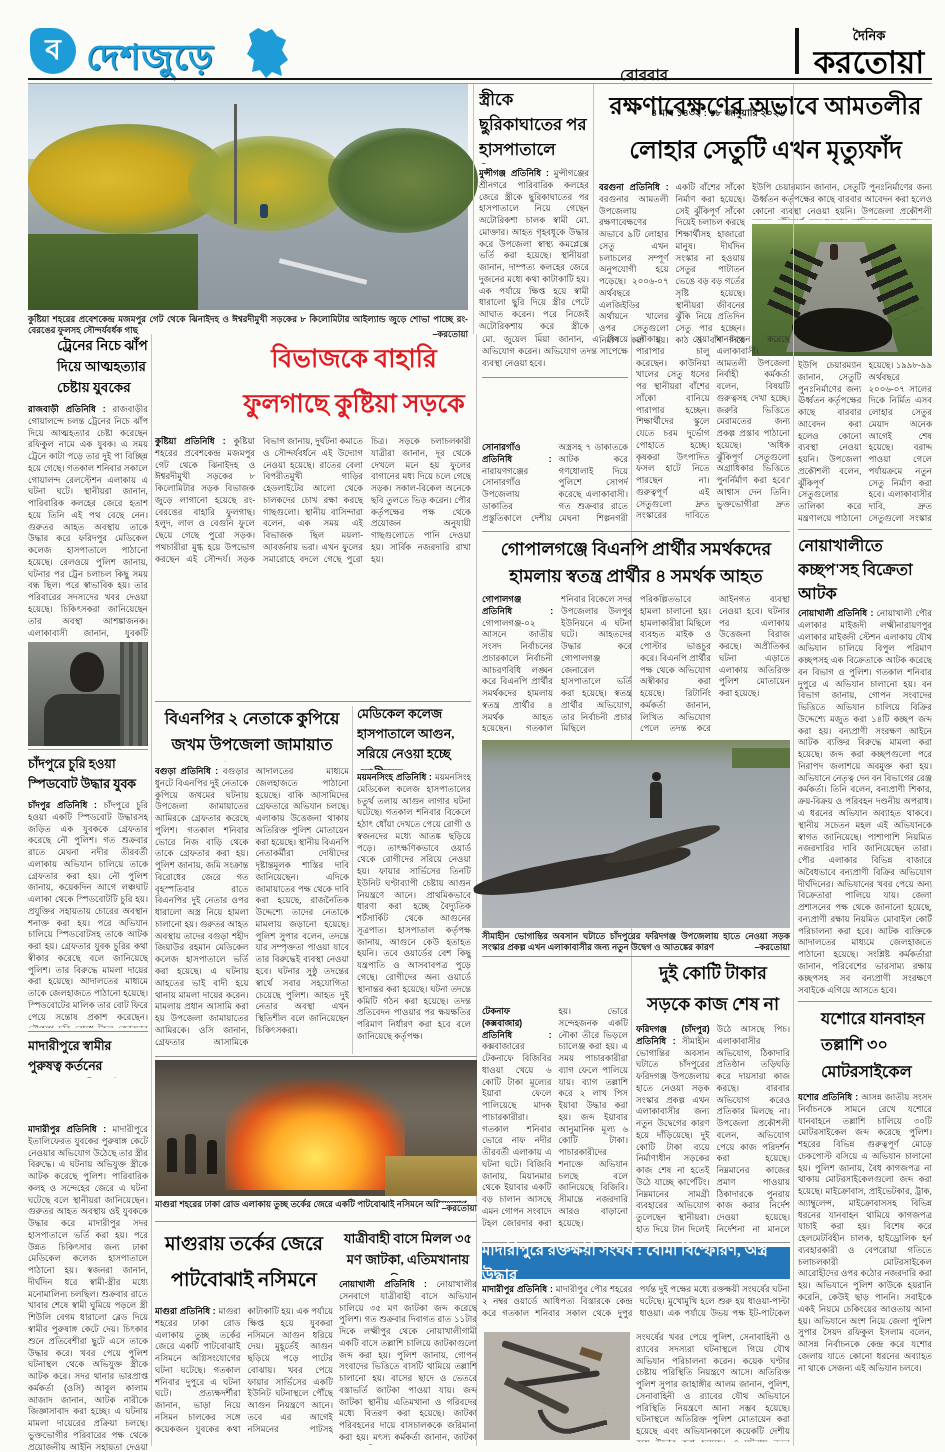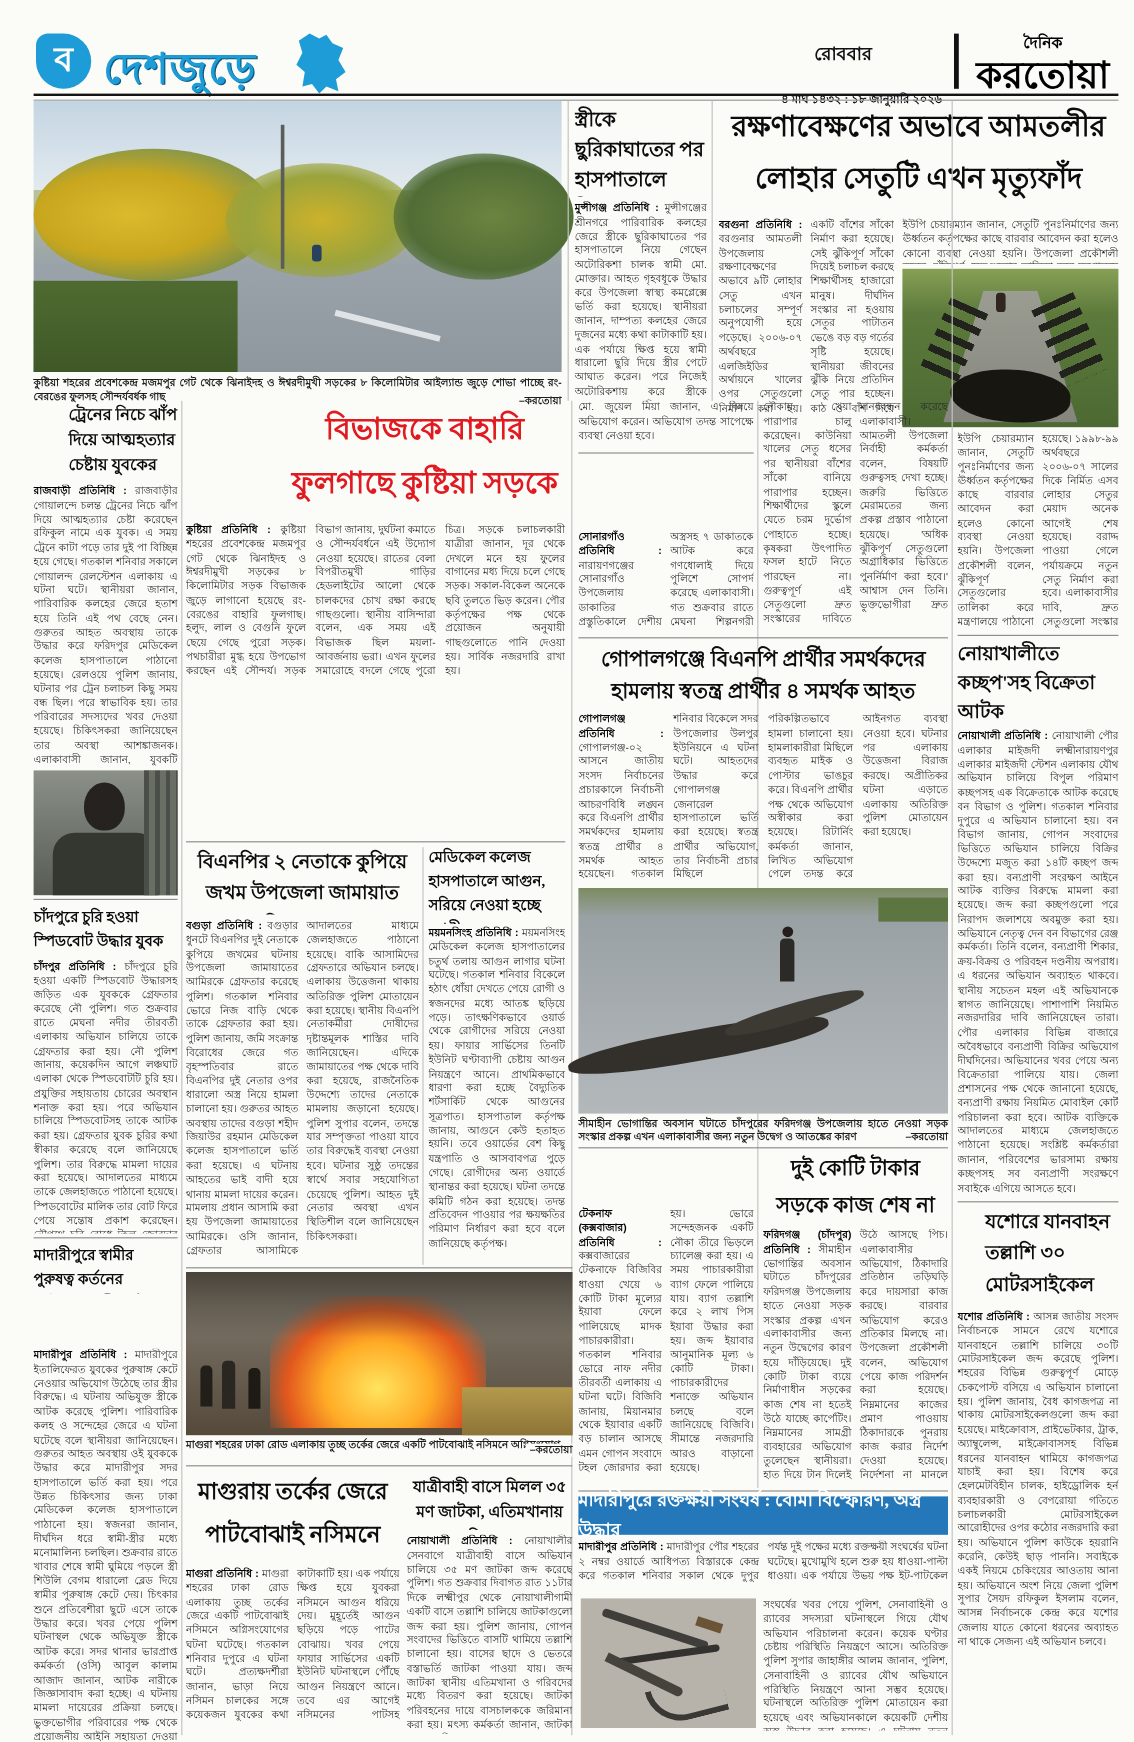--- a/index.html
+++ b/index.html
@@ -16,21 +16,21 @@
   .hr{border-top:1px solid #8f8f8f;height:0;}
   .vr{border-left:1px solid #c4c4c4;width:0;}
   .cap{font-size:8.6px;font-weight:bold;line-height:1.3;color:#1d1d1d;text-align:justify;}
   .credit{position:absolute;right:0;bottom:0;font-size:8.6px;font-weight:bold;background:#fbfbf8;padding-left:4px;}
   .photo{background-color:#9aa0a4;}
   
   .logo-badge{width:46px;height:46px;background:#1e9cd7;border-radius:10px 50% 50% 50%;
               color:#fff;font-weight:bold;font-size:28px;display:flex;align-items:center;justify-content:center;}
   .logo-title{font-size:35px;font-weight:bold;color:#1e9cd7;letter-spacing:1px;
               text-shadow:1px 1px 0 #0d5a82;}
-  .day{font-size:15px;font-weight:bold;text-align:center;color:#111;}
+  .day{font-size:15px;font-weight:bold;text-align:left;color:#111;margin-top:30px;}
   .date{font-size:9.5px;font-weight:bold;text-align:right;color:#111;margin-top:18px;}
   .mast-top{font-size:13px;font-weight:bold;text-align:center;color:#000;}
   .mast-name{font-size:31px;font-weight:900;text-align:center;color:#000000;line-height:1.05;}
   .hdr-rule{border-top:2px solid #141414;border-bottom:1px solid #9a9a9a;height:3px;}
   .red{color:#e01a20;}
   .banner{background:#2478b9;color:#fff;font-family:"Liberation Serif",serif;font-weight:bold;
           display:flex;align-items:center;justify-content:center;font-size:15px;}
 </style>
 </head>
 <body>

